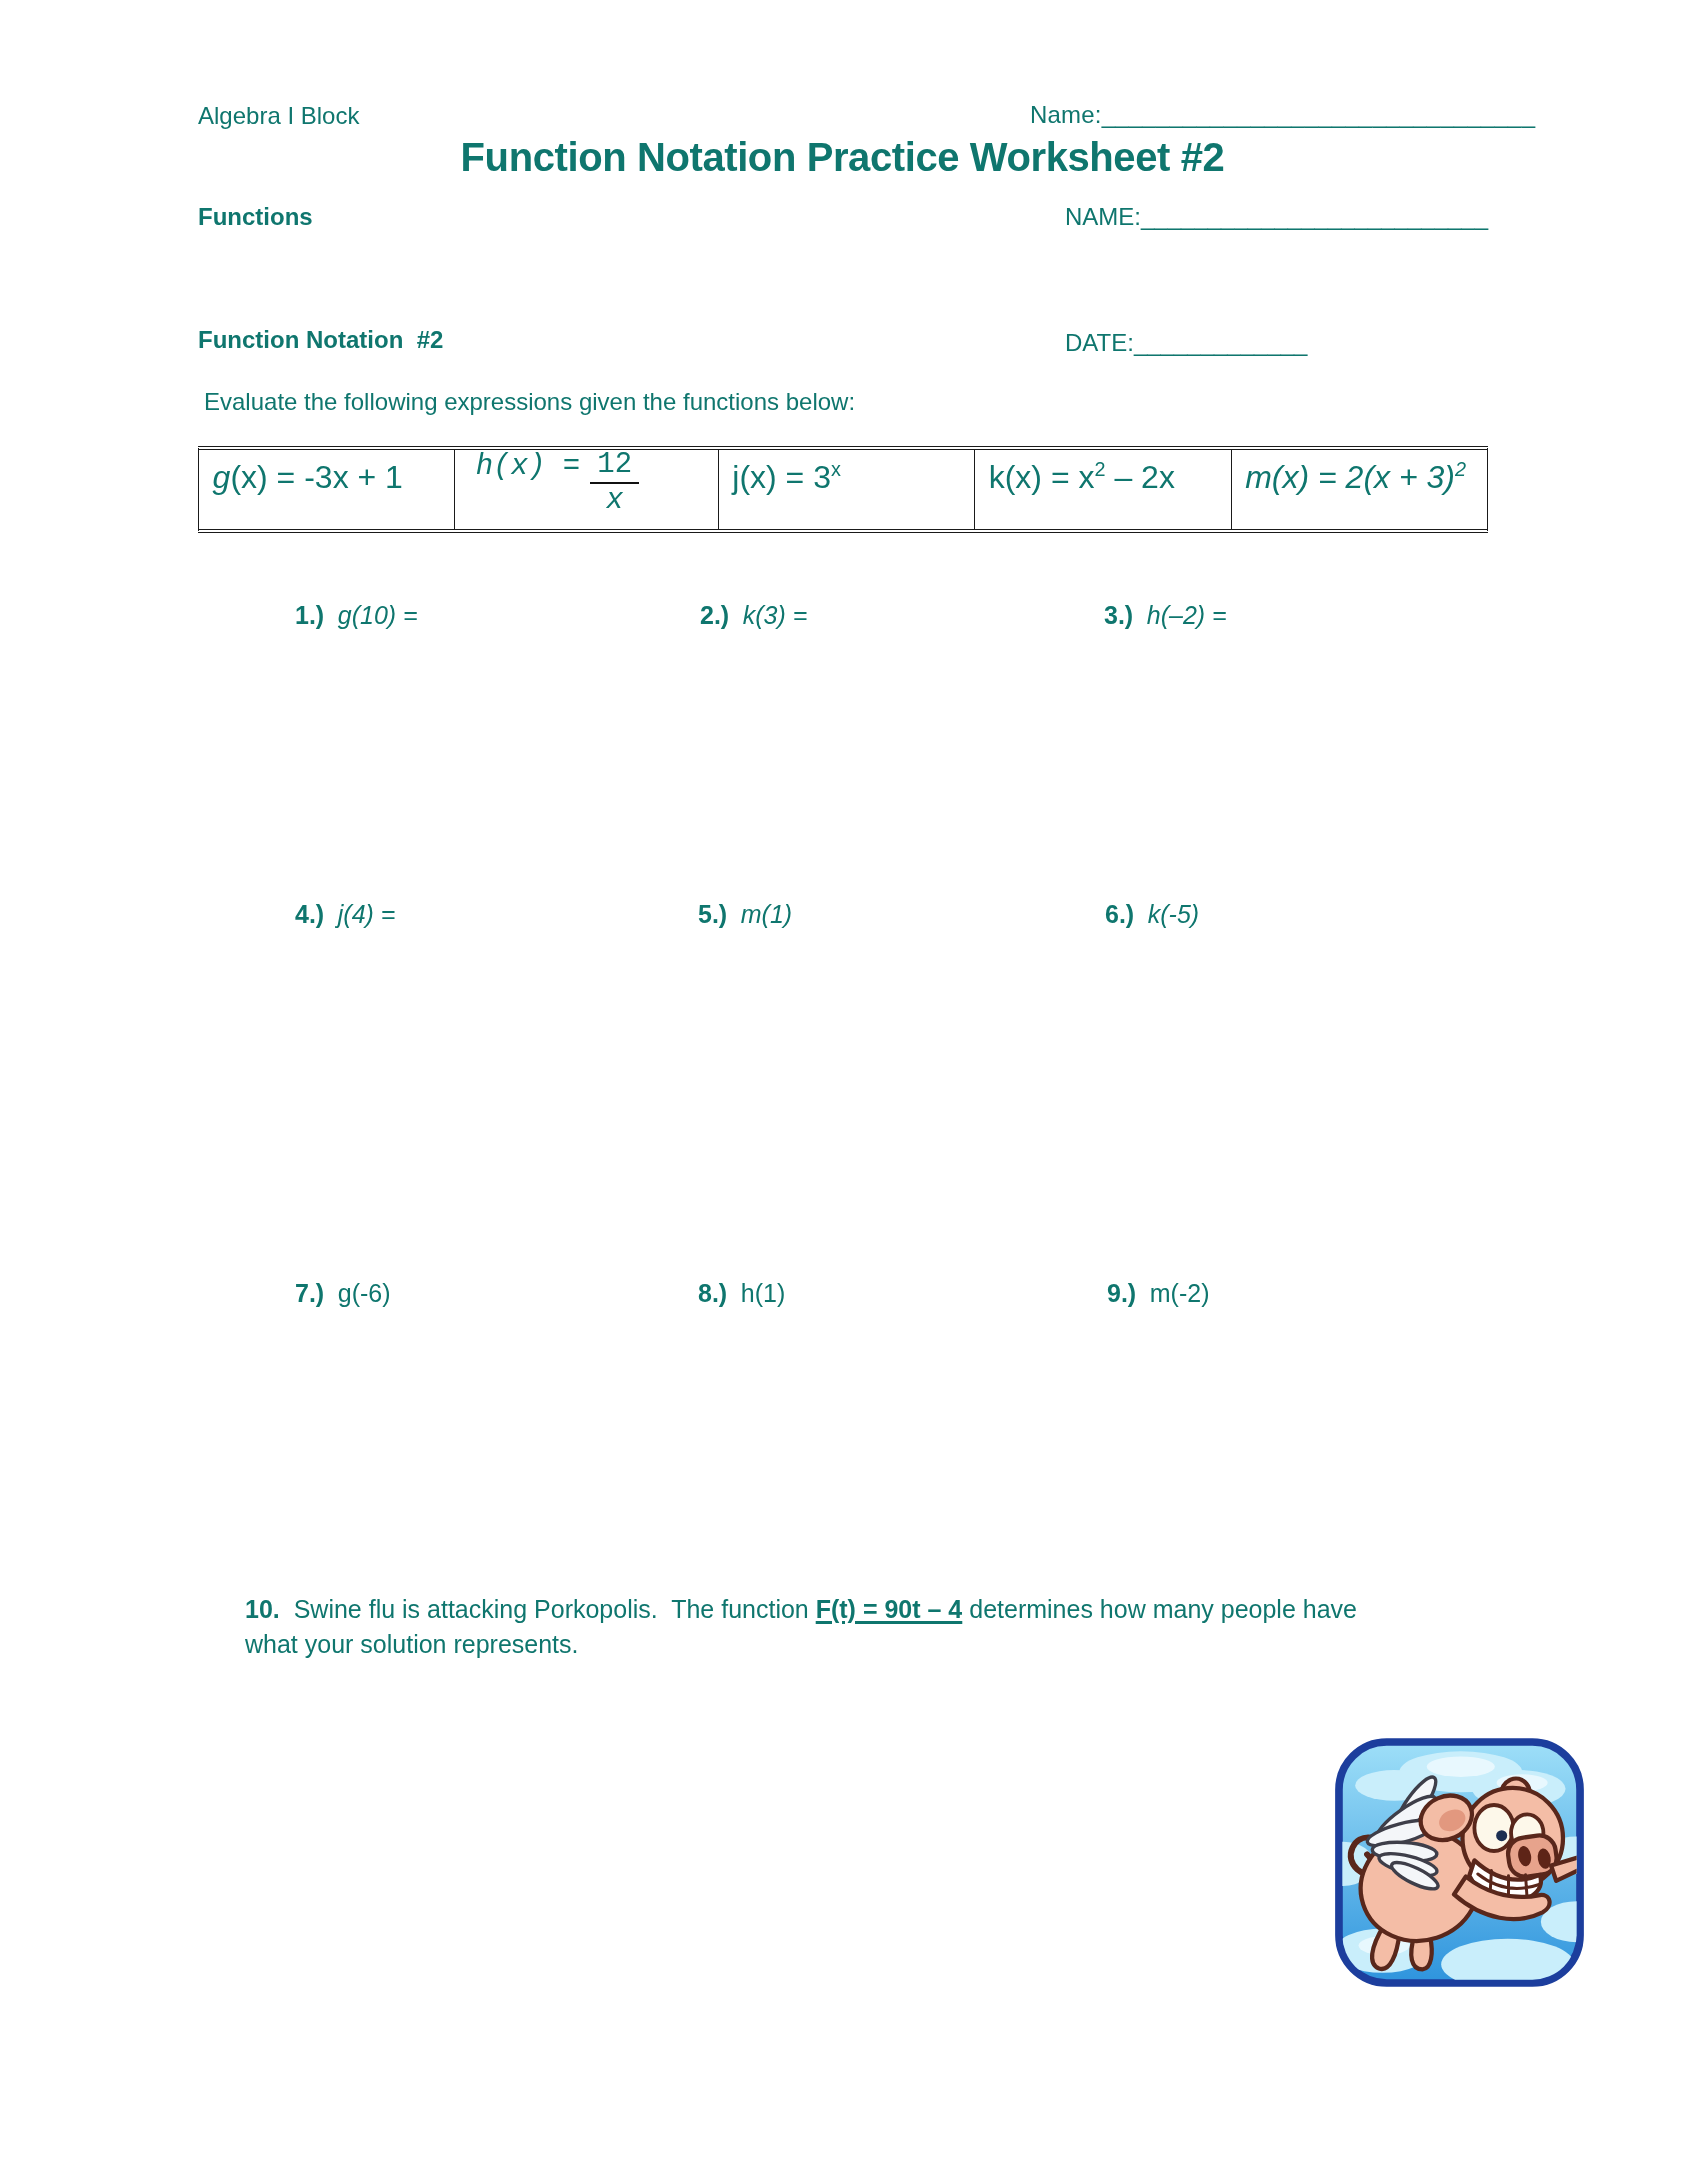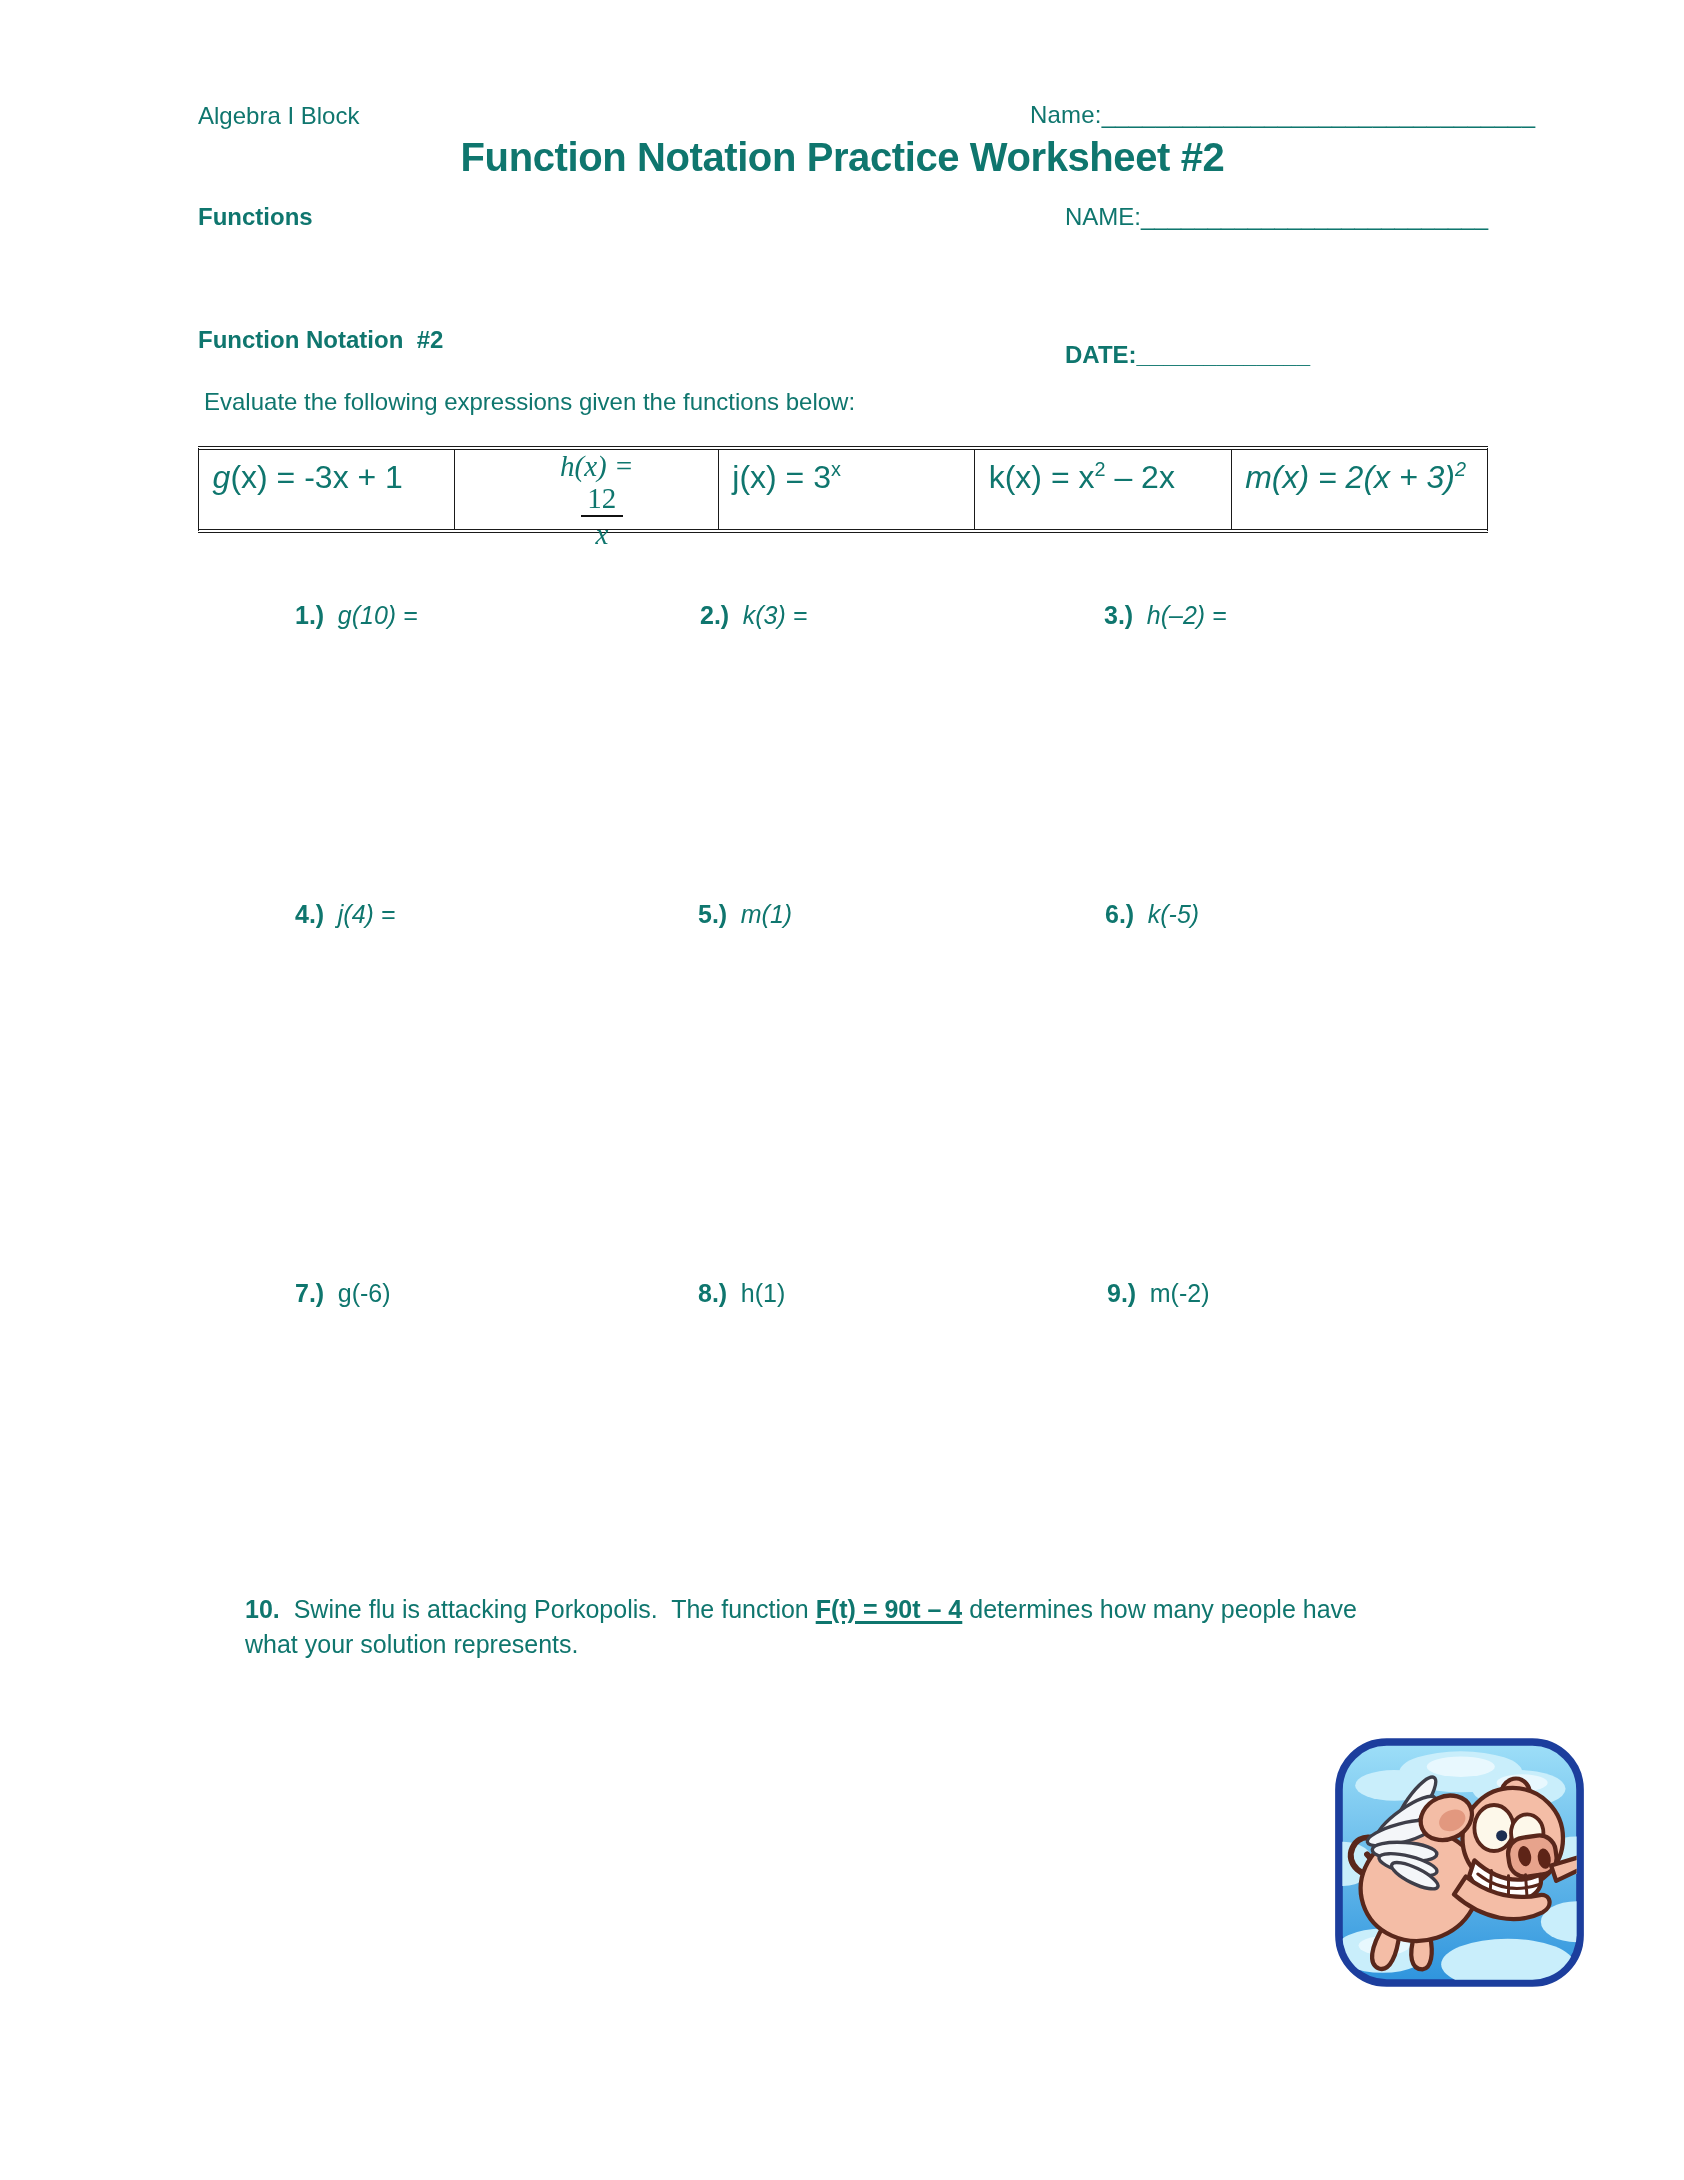--- a/index.html
+++ b/index.html
@@ -12,33 +12,33 @@
   .it { font-style:italic; }
   .pre { white-space:pre; }
 
   .course     { left:198px; top:102px; font-size:24px; }
   .name-top   { left:1030px; top:101px; font-size:24px; letter-spacing:0.2px; }
   .title      { left:0; right:0; top:135px; text-align:center; font-size:40px;
                 font-weight:bold; letter-spacing:-0.4px; }
   .functions-h{ left:198px; top:203px; font-size:24px; font-weight:bold; }
   .name2      { left:1065px; top:203px; font-size:24px; font-weight:normal; }
   .fn2        { left:198px; top:326px; font-size:24px; font-weight:bold; }
-  .date       { left:1065px; top:341px; font-size:24px; font-weight:bold; }
+  .date       { left:1065px; top:329px; font-size:24px; font-weight:normal; }
   .instruction{ left:204px; top:388px; font-size:24px; }
 
   .ftable { left:198px; top:446px; width:1290px; height:87px; display:flex;
             border-top:4.3px double #1a1a1a; border-bottom:4.3px double #1a1a1a;
             border-left:1.7px solid #1a1a1a; border-right:1.7px solid #1a1a1a;
             box-sizing:border-box; }
   .fcell  { flex:1 1 0; border-right:1.7px solid #1a1a1a; box-sizing:border-box;
             padding:8.5px 0 0 13.6px; font-size:32px; white-space:pre; }
   .fcell:last-child { border-right:none; }
   sup { font-size:0.62em; line-height:0; vertical-align:super; }
-  .h-cell { display:flex; align-items:center; padding:0 0 0 20.4px;
-            font-family:Liberation Serif, serif; font-style:italic; font-size:29px;flex-direction:column; }
+  .h-cell { display:flex; padding:0 0 0 20.4px;
+            font-family:Liberation Mono, monospace; font-style:italic; font-size:29px; }
   .frac { display:inline-flex; flex-direction:column; align-items:center;
           margin-left:10.2px; font-style:normal; line-height:1.05; }
   .frac .num { border-bottom:2.6px solid #111; padding:0 6.8px 1.7px; }
   .frac .den { padding-top:1.7px; font-style:italic; }
 
   .prob { position:absolute; font-size:25px; white-space:pre; }
   .prob b { margin-right:13.6px; }
 
   .wp { left:245px; top:1592px; width:1278px; font-size:25px; line-height:35px; }
   .wp-line { white-space:pre; }

